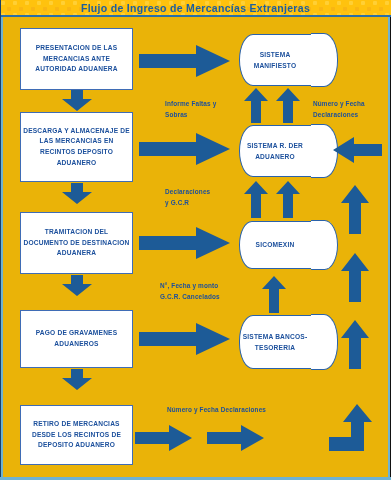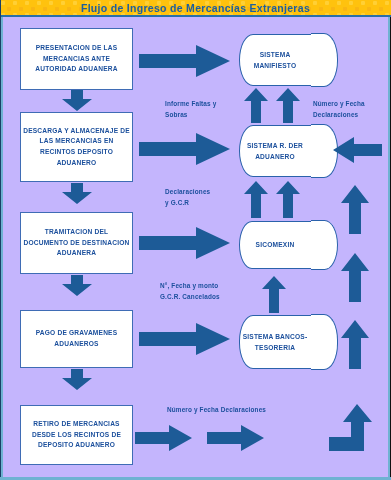--- a/index.html
+++ b/index.html
@@ -4,21 +4,21 @@
 <style>
   html,body{margin:0;padding:0;background:#ffffff;}
   body{
     width:391px;height:480px;
     font-family:"Liberation Sans", sans-serif;
     overflow:hidden;
   }
   #root{
     position:relative;width:391px;height:480px;
     box-sizing:border-box;
-    background:#c4b5fd;
+    background:#eab308;
     border-left:3px solid #6fb2d2;
     border-right:3px solid #6fb2d2;
     border-bottom:3px solid #6fb2d2;
   }
   #root::after{
     content:"";position:absolute;left:-3px;top:0;bottom:0;width:1px;
     background:#1b3f66;
   }
   #outer-dark-right{
     position:absolute;right:-3px;top:0;bottom:0;width:1px;background:#111;

